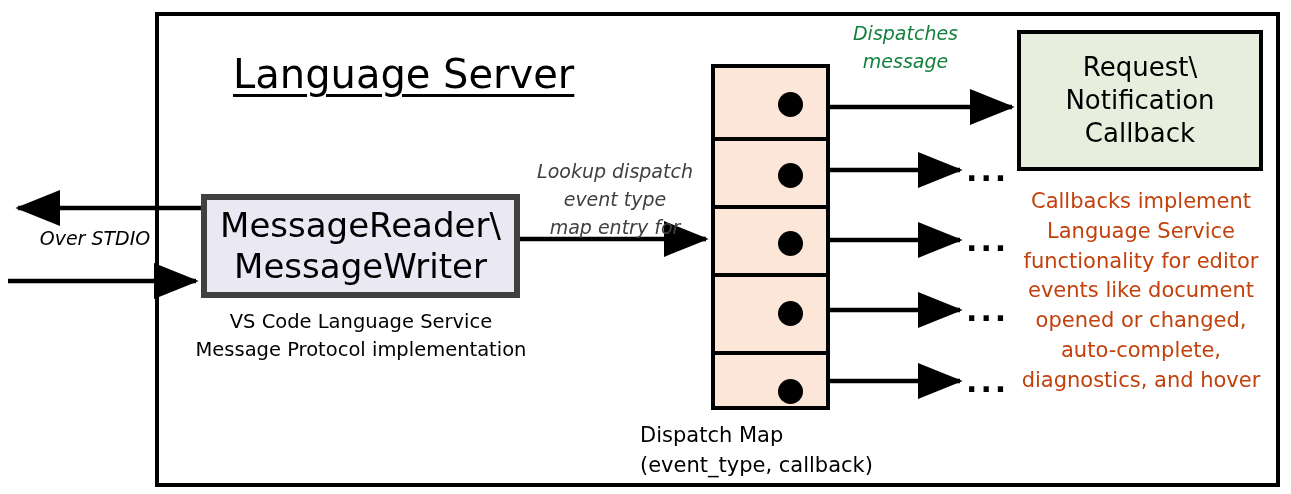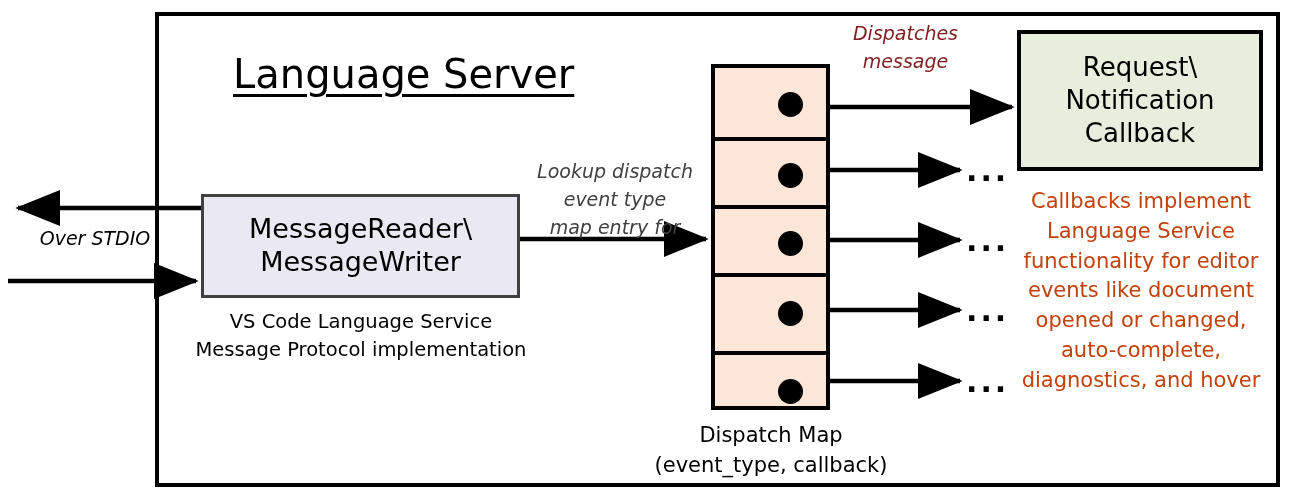--- a/index.html
+++ b/index.html
@@ -44,27 +44,27 @@
   }
 
   
   .mrw-box {
     position: absolute;
     left: 201px;
     top: 194px;
     width: 319px;
     height: 104px;
     background: #eae8f2;
-    border: 3px solid #404040;
+    border: 6px solid #404040;
     box-sizing: border-box;
     display: flex;
     flex-direction: column;
     align-items: center;
     justify-content: center;
-    font-size: 27px;
+    font-size: 34px;
     line-height: 1.22;
     color: #000;
   }
 
   .mrw-caption {
     position: absolute;
     left: 186px;
     top: 308px;
     width: 350px;
     text-align: center;
@@ -102,21 +102,21 @@
   
   .dispatch-label {
     position: absolute;
     left: 838px;
     top: 20px;
     width: 135px;
     text-align: center;
     font-style: italic;
     font-size: 19px;
     line-height: 1.47;
-    color: #7f1d1d;
+    color: #15803d;
   }
 
   
   .dmap {
     position: absolute;
     left: 711px;
     top: 64px;
     width: 119px;
     height: 346px;
     border: 4px solid #000;
@@ -136,21 +136,21 @@
     height: 25px;
     border-radius: 50%;
     background: #000;
   }
 
   .dmap-caption {
     position: absolute;
     left: 640px;
     top: 421px;
     width: 262px;
-    text-align: center;
+    text-align: left;
     font-size: 21px;
     line-height: 1.42;
     color: #000;
   }
 
   
   .cb-box {
     position: absolute;
     left: 1017px;
     top: 30px;

